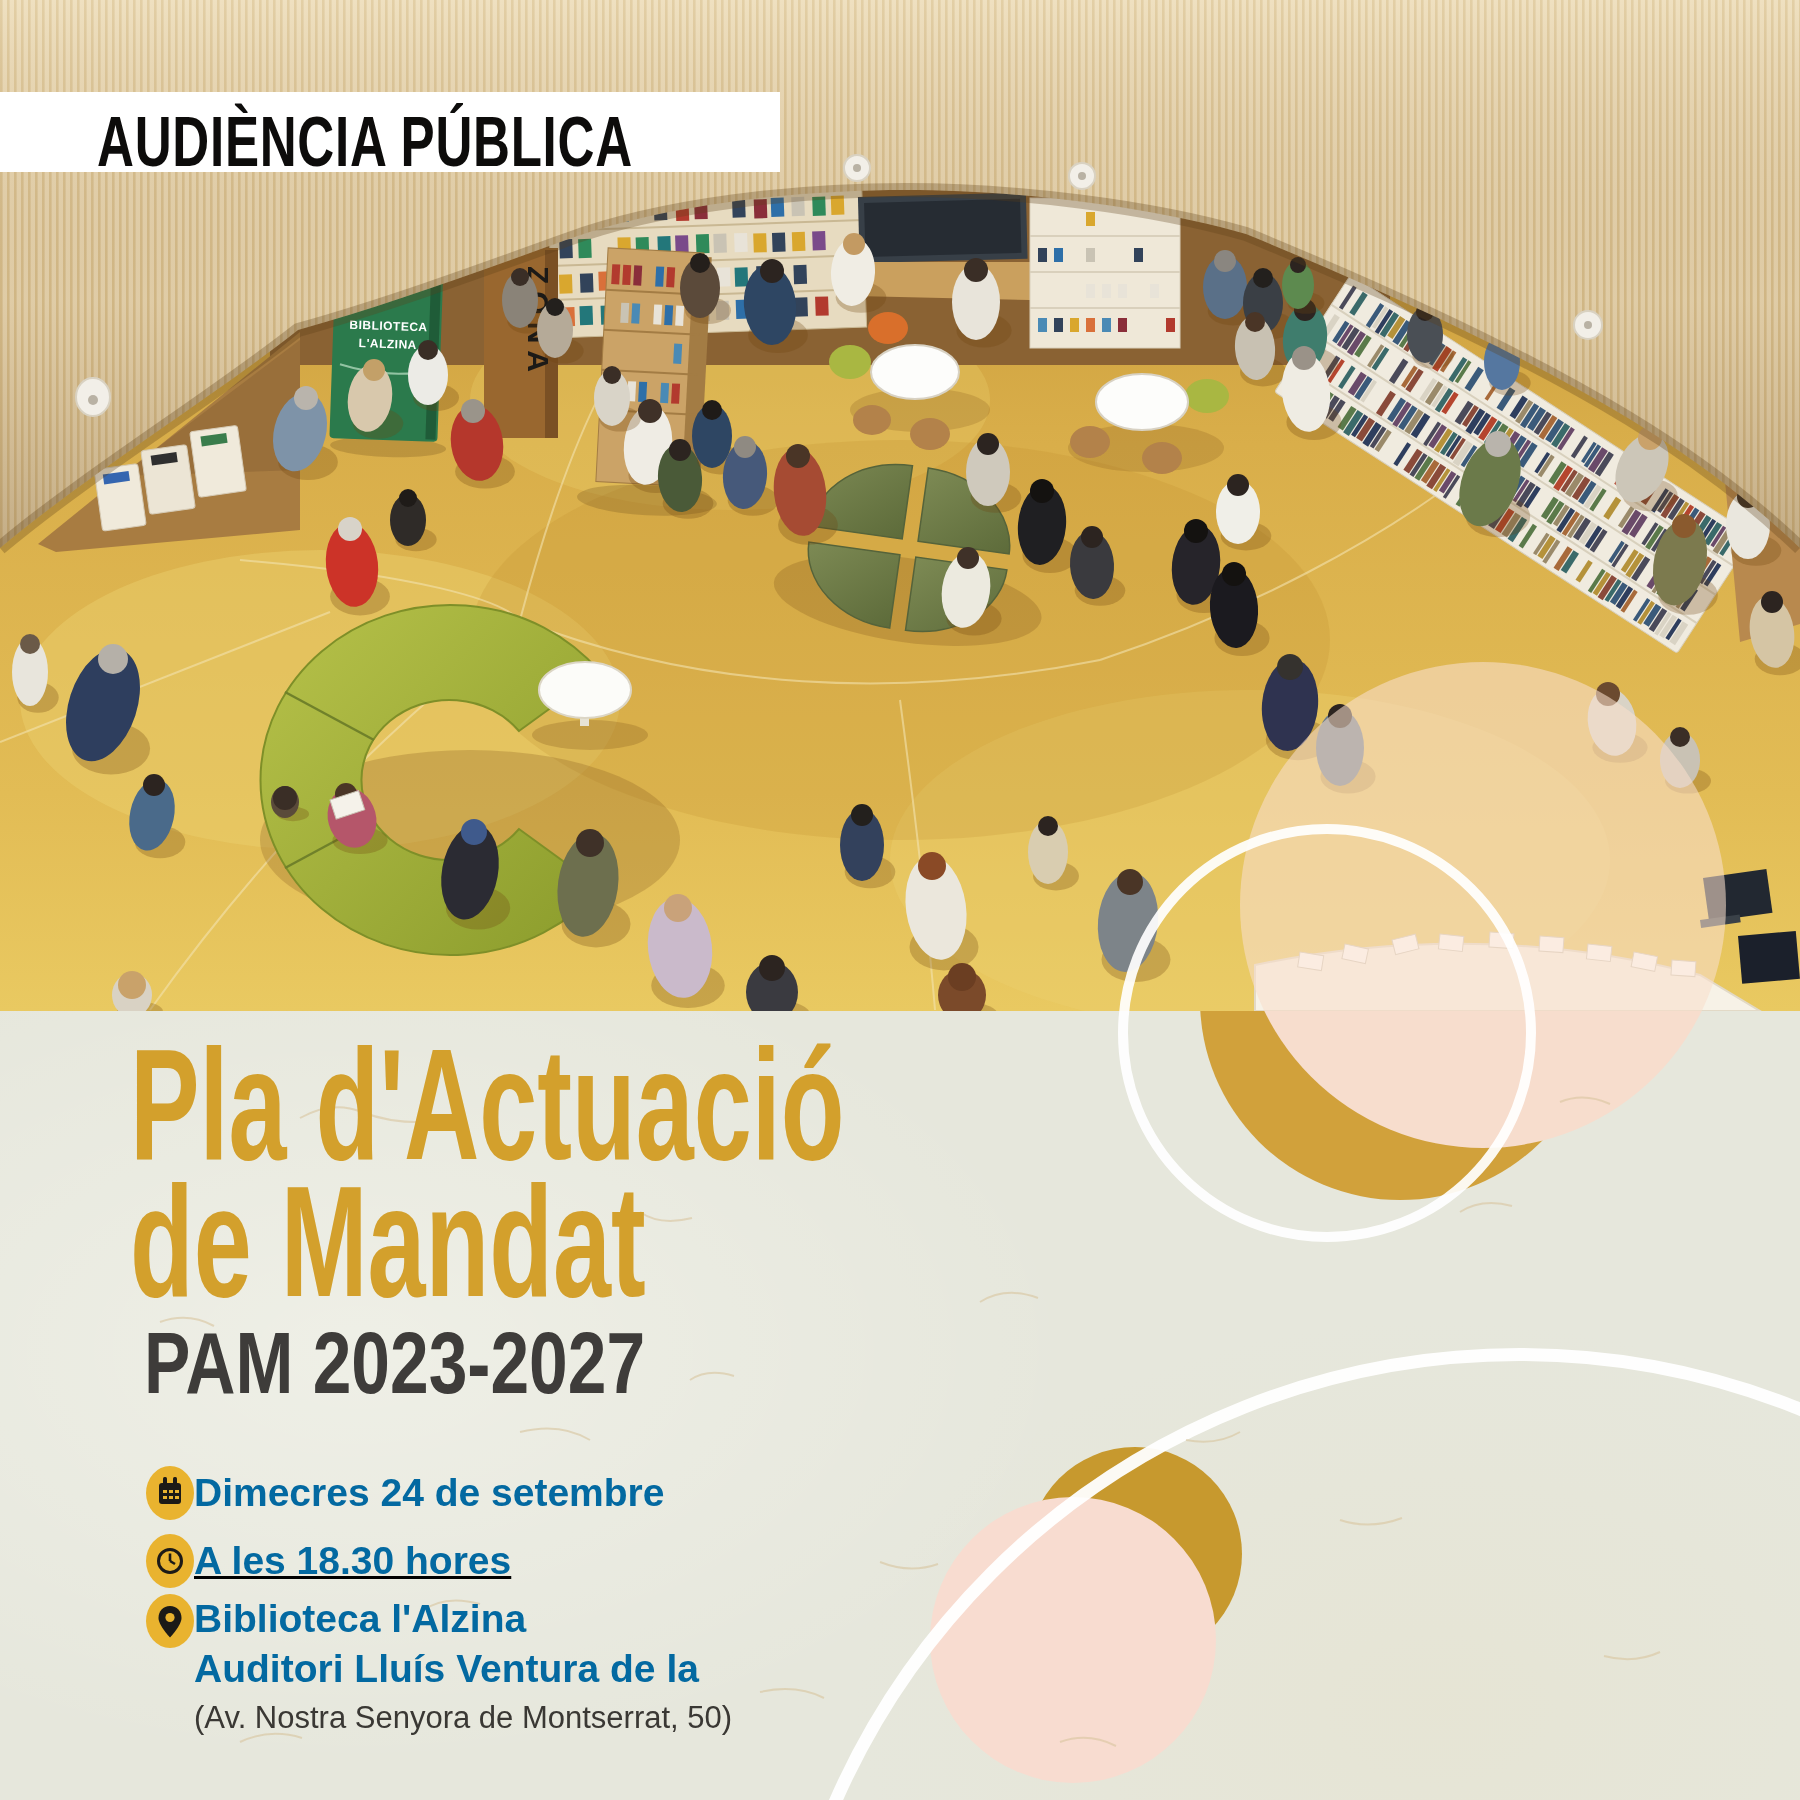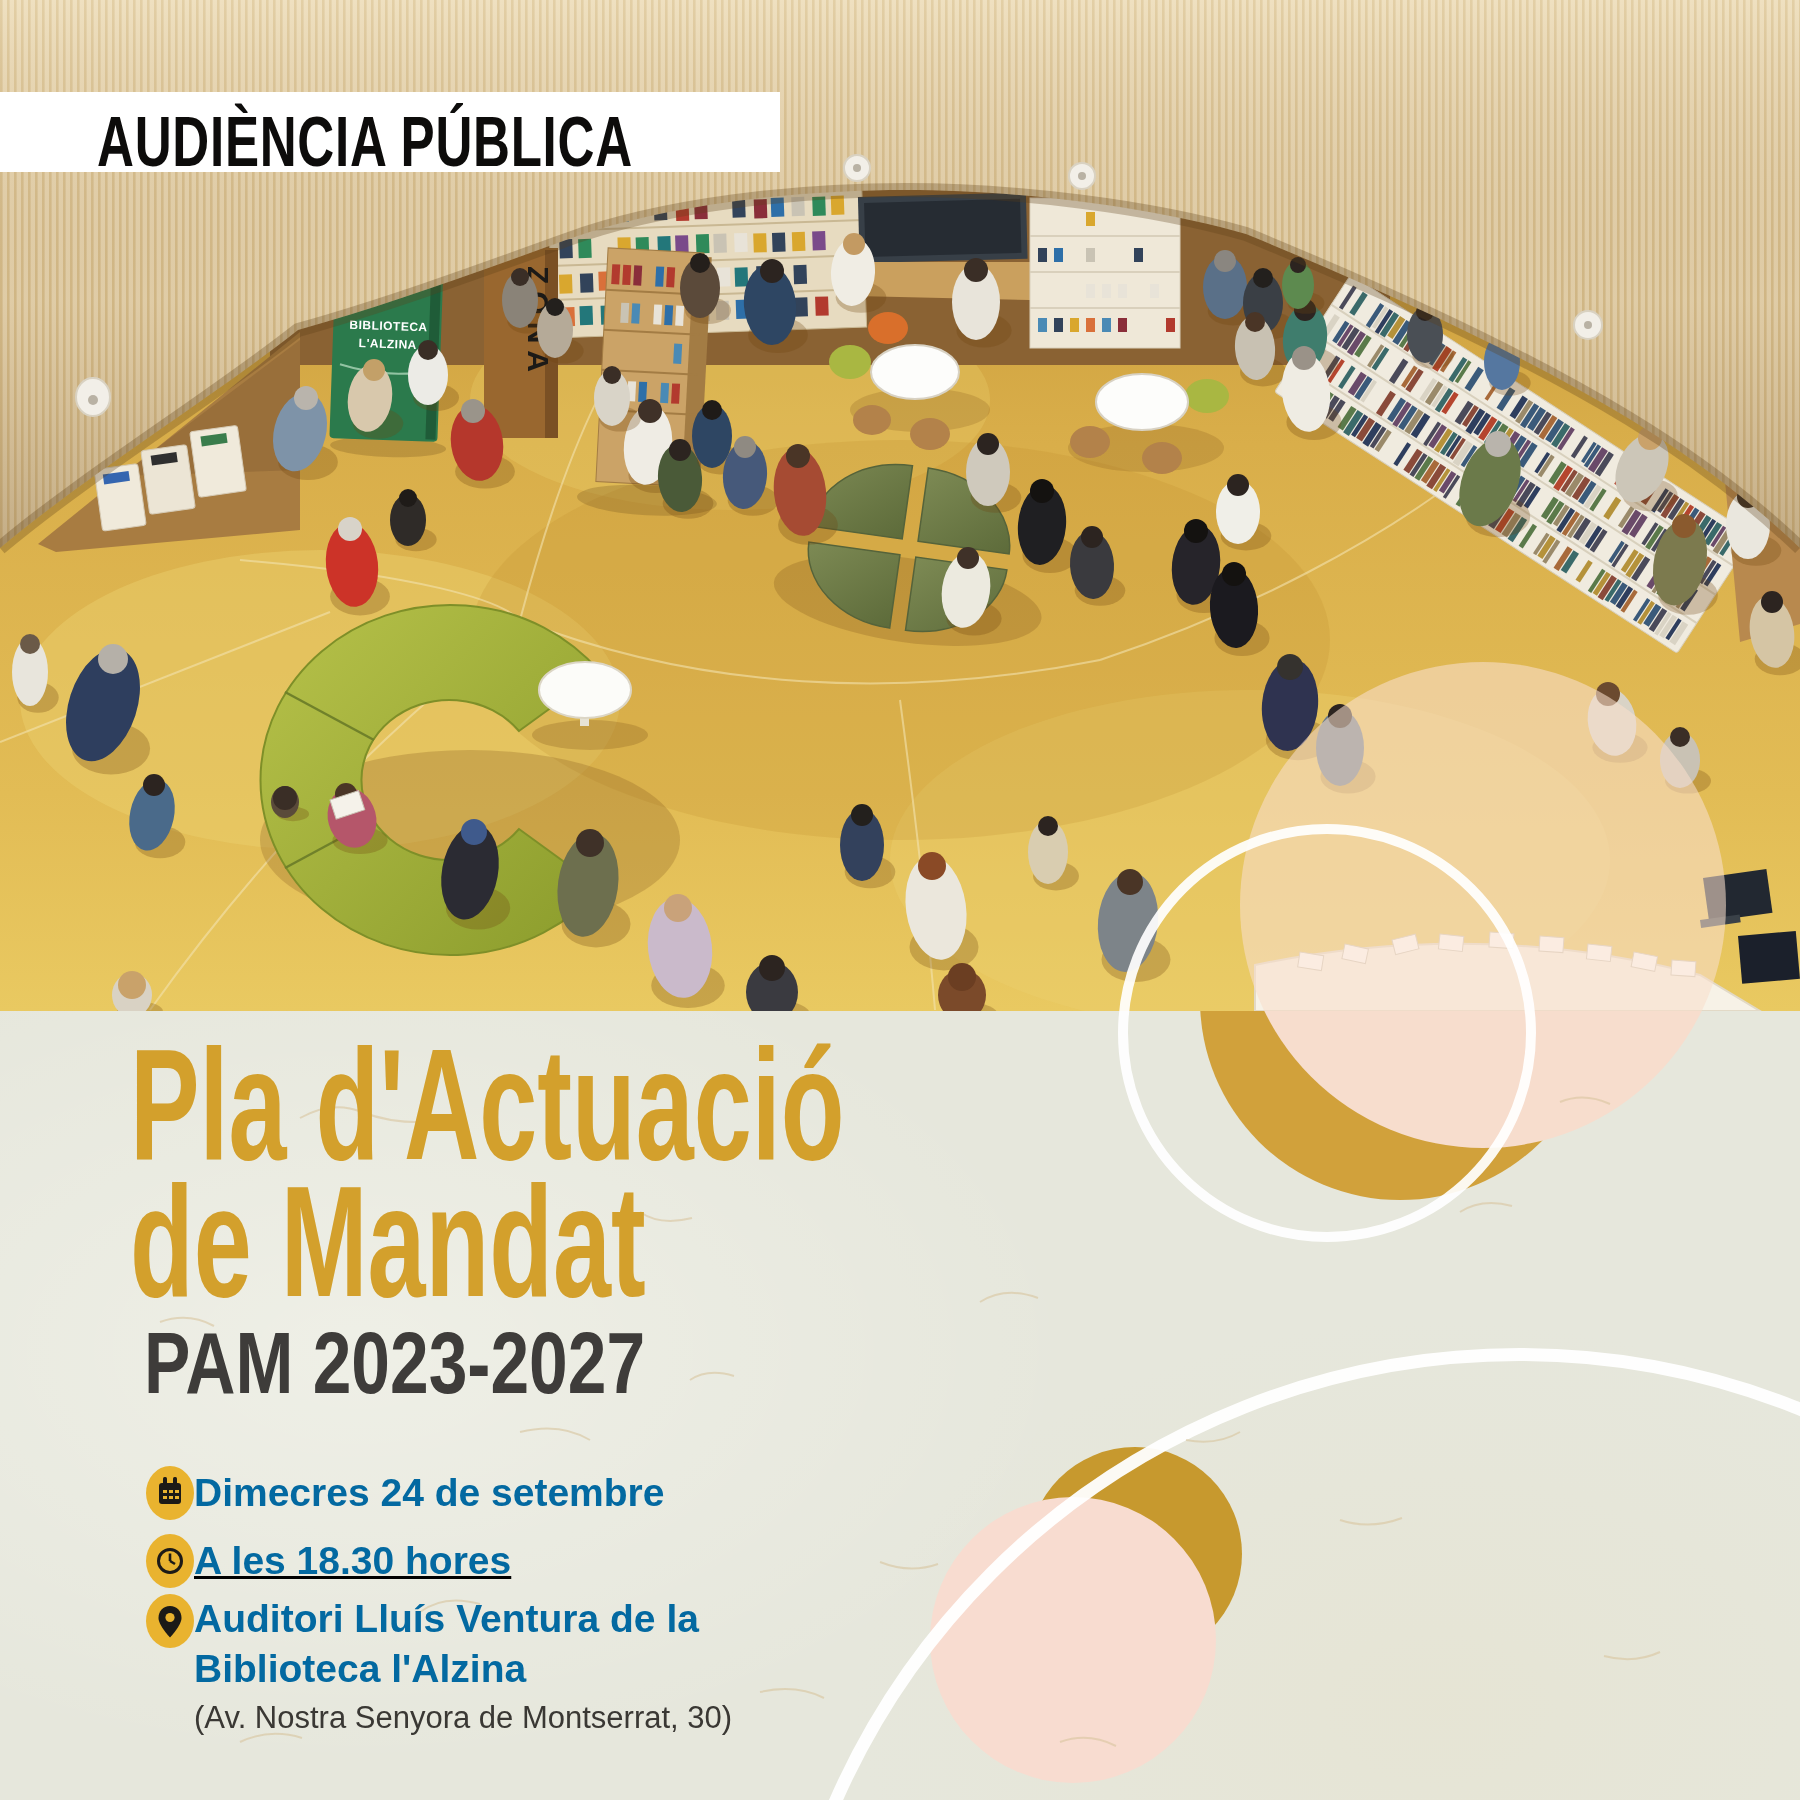--- a/index.html
+++ b/index.html
@@ -826,20 +826,20 @@
 
     <div class="detail-row row3">
       <span class="bullet">
         <svg width="48" height="54" viewBox="0 0 48 54">
           <path d="M24,12 C17,12 12.5,17 12.5,24 C12.5,31.5 24,43.5 24,43.5 C24,43.5 35.5,31.5 35.5,24 C35.5,17 31,12 24,12 Z" fill="#1c1a17"></path>
           <circle cx="24" cy="23.5" r="4.6" fill="#e9b32f"></circle>
         </svg>
       </span>
       <div>
         <div class="dtext">
+          <div>Biblioteca l'Alzina</div>
           <div>Auditori Lluís Ventura de la</div>
-          <div>Biblioteca l'Alzina</div>
         </div>
-        <div class="dnote">(Av. Nostra Senyora de Montserrat, 30)</div>
+        <div class="dnote">(Av. Nostra Senyora de Montserrat, 50)</div>
       </div>
     </div>
   </div>
 </div>
 
 </body></html>

